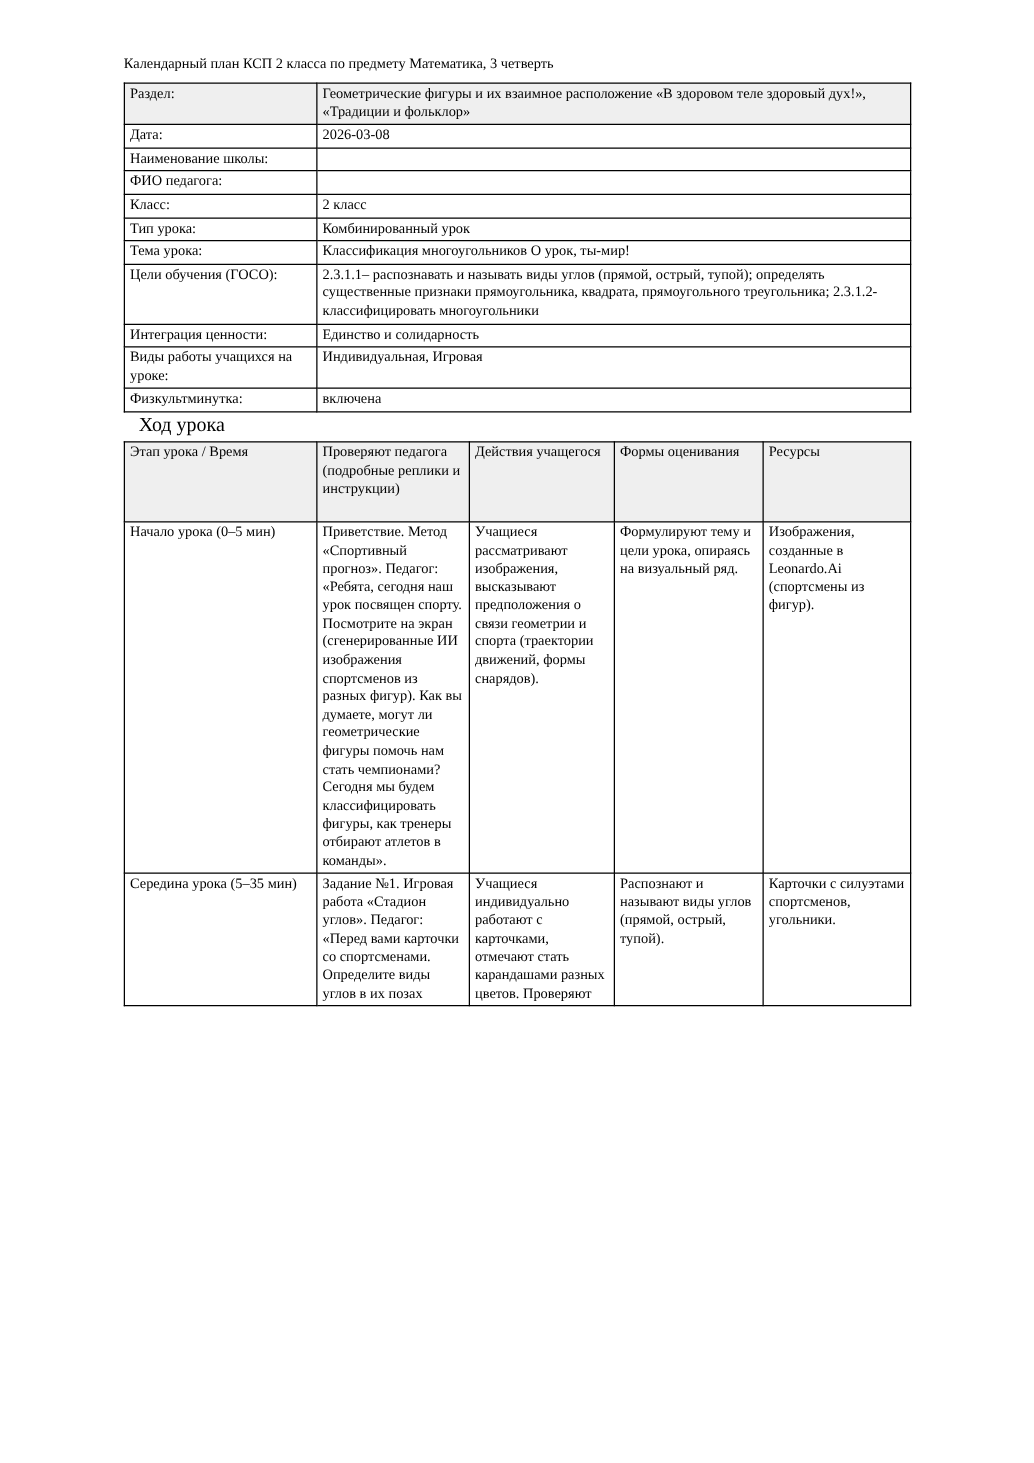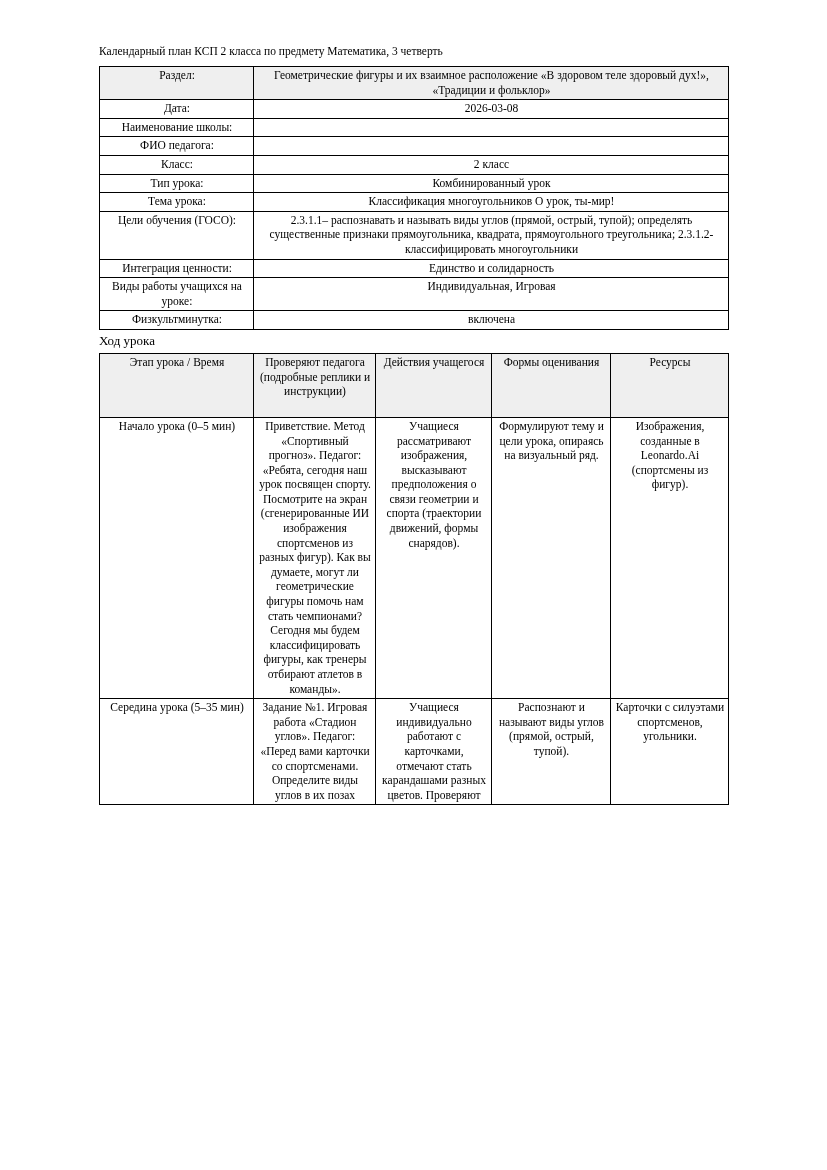--- a/index.html
+++ b/index.html
@@ -22,37 +22,37 @@
     box-sizing: border-box;
     padding: 44px 99px 0 99px;
   }
   .doc-title {
     font-size: 11.5px;
     line-height: 15px;
     margin: 0 0 7px 0;
     white-space: nowrap;
   }
   .section-caption {
-    font-size: 13px;
+    font-size: 16px;
     line-height: 15px;
-    margin: 3px 0 5px 0;
+    margin: 3px 0 5px 12px;
   }
   table.doc-table {
     border-collapse: collapse;
     width: 629px;
     table-layout: fixed;
     font-size: 11.5px;
     line-height: 14.6px;
   }
   table.doc-table td,
   table.doc-table th {
     border: 1px solid #000000;
     vertical-align: top;
     padding: 1px 3px 2px 4px;
-    text-align: center;
+    text-align: left;
     font-weight: normal;
     word-wrap: break-word;
     overflow-wrap: break-word;
     hyphens: none;
   }
   .shaded {
     background: #efefef;
   }
   
   .info-table col.c-label { width: 154px; }

